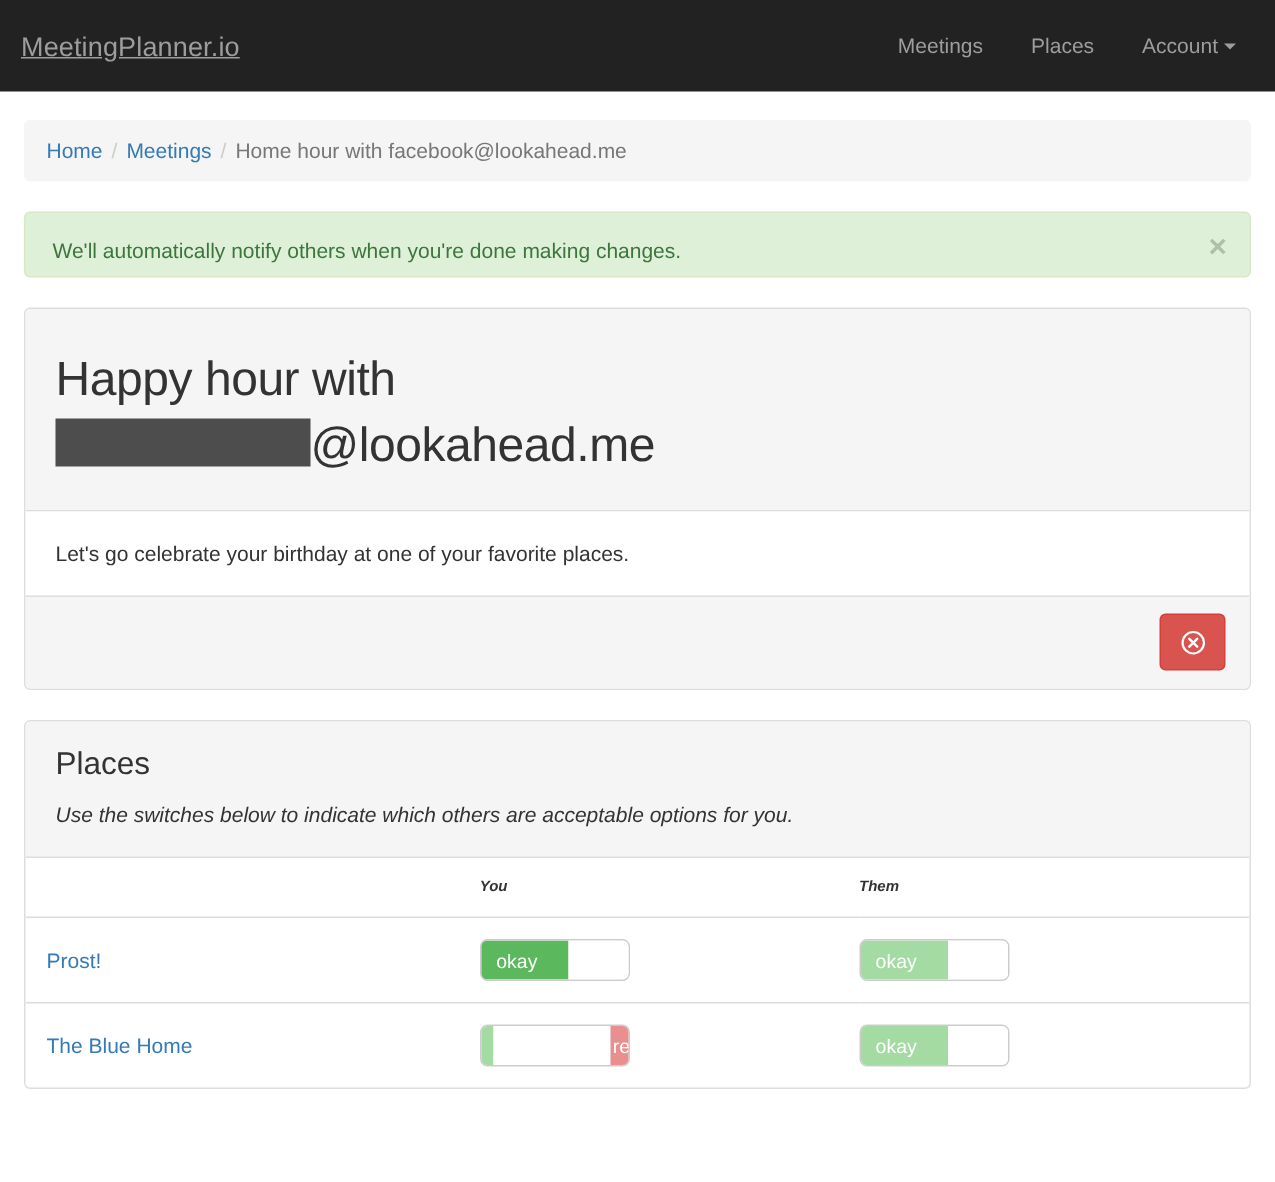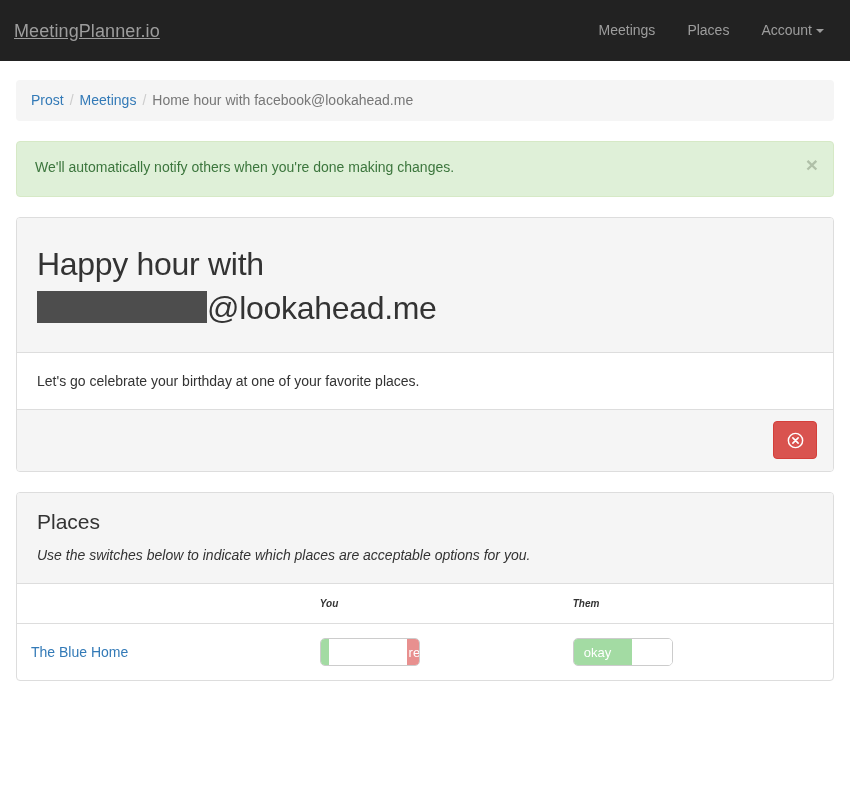--- a/index.html
+++ b/index.html
@@ -88,21 +88,21 @@
   .alert {
     margin-top: 20px;
     background: #dff0d8;
     border: 1px solid #d6e9c6;
     border-radius: 4px;
     color: #3c763d;
     padding: 15px 18px;
     font-size: 14px;
     line-height: 20px;
     position: relative;
-    height: 56px;
+    height: 44px;
   }
   .alert-close {
     position: absolute;
     right: 15px;
     top: 13px;
     font-size: 21px;
     line-height: 20px;
     font-weight: bold;
     color: #8a9a82;
     opacity: 0.55;
@@ -288,21 +288,21 @@
   <div class="nav-right">
     <a class="nav-link" href="#">Meetings</a>
     <a class="nav-link" href="#">Places</a>
     <a class="nav-link account" href="#"><span>Account</span><span class="caret"></span></a>
   </div>
 </div>
 
 <div class="container">
 
   <div class="breadcrumb">
-    <a href="#">Prost</a><span class="sep">/</span><a href="#">Meetings</a><span class="sep">/</span><span class="active">Home hour with facebook@lookahead.me</span>
+    <a href="#">Home</a><span class="sep">/</span><a href="#">Meetings</a><span class="sep">/</span><span class="active">Home hour with facebook@lookahead.me</span>
   </div>
 
   <div class="alert">
     <span>We'll automatically notify others when you're done making changes.</span>
     <button class="alert-close">×</button>
   </div>
 
   <div class="panel">
     <div class="panel-heading">
       <h1 class="panel-title-lg">
@@ -319,33 +319,56 @@
             <path d="M6.9 6.9 L13.1 13.1 M13.1 6.9 L6.9 13.1" stroke="#ffffff" stroke-width="1.9" stroke-linecap="round"></path>
           </svg>
         </span>
       </button>
     </div>
   </div>
 
   <div class="panel">
     <div class="places-heading">
       <h2 class="places-title">Places</h2>
-      <div class="places-sub">Use the switches below to indicate which places are acceptable options for you.</div>
+      <div class="places-sub">Use the switches below to indicate which others are acceptable options for you.</div>
     </div>
 
     <table class="places">
       <thead>
         <tr>
           <th class="col-name tbl-pad-left"></th>
           <th class="col-you">You</th>
           <th class="col-them">Them</th>
         </tr>
       </thead>
       <tbody>
 
+        <tr>
+          <td class="col-name">
+            <a class="place-link" href="#">Prost!</a>
+          </td>
+          <td class="col-you">
+            <span class="toggle" data-state="on">
+              <span class="toggle-inner">
+                <span class="toggle-on">okay</span>
+                <span class="toggle-knob"></span>
+
+              </span>
+            </span>
+          </td>
+          <td class="col-them">
+            <span class="toggle readonly" data-state="on">
+              <span class="toggle-inner">
+                <span class="toggle-on">okay</span>
+                <span class="toggle-knob"></span>
+
+              </span>
+            </span>
+          </td>
+        </tr>
 
         <tr>
           <td class="col-name">
             <a class="place-link" href="#">The Blue Home</a>
           </td>
           <td class="col-you">
             <span class="toggle" data-state="mid">
               <span class="toggle-inner">
                 <span class="toggle-on">okay</span>
                 <span class="toggle-knob"></span>

